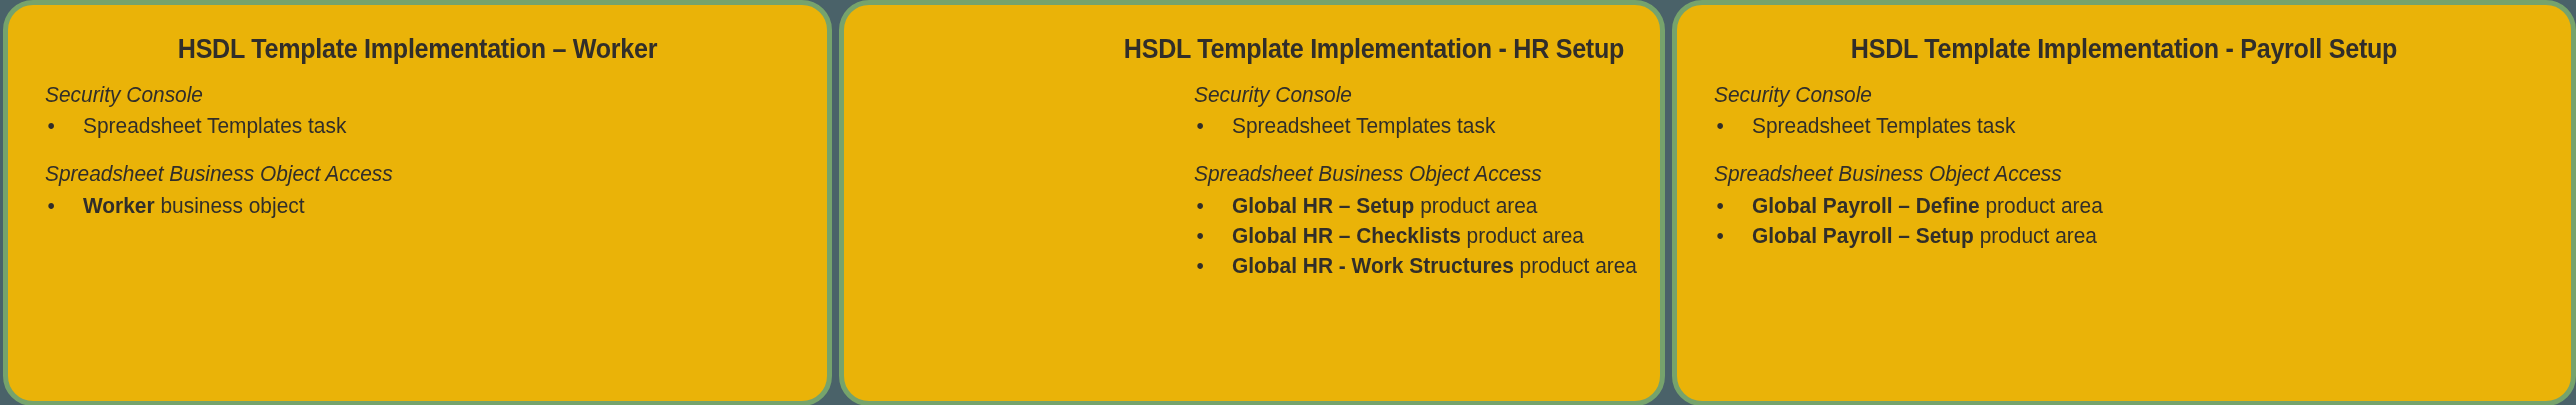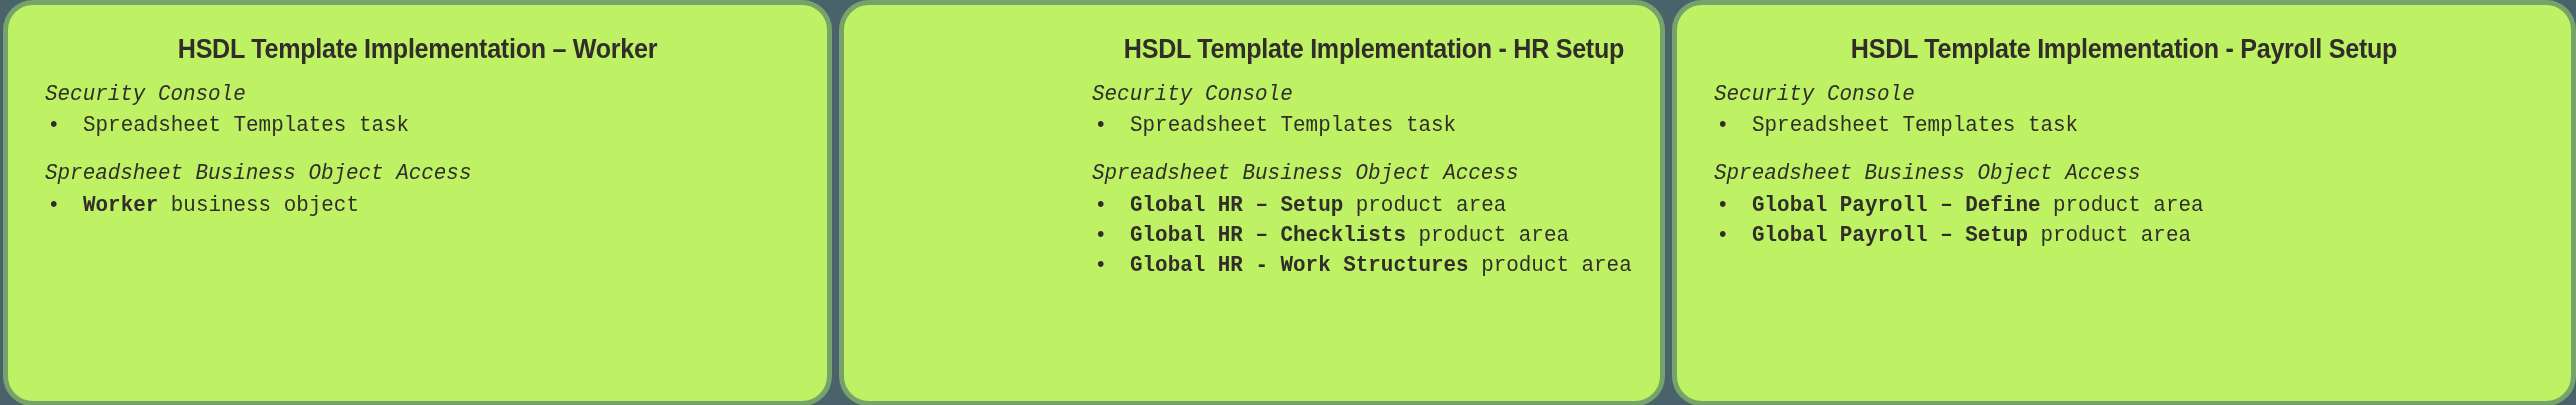--- a/index.html
+++ b/index.html
@@ -20,21 +20,21 @@
     height: 406px;
     display: flex;
     flex-direction: row;
     align-items: stretch;
     gap: 7.2px;
     padding: 0;
     box-sizing: border-box;
   }
 
   .card {
-    background: #bef264;
+    background: #eab308;
     border: 5.2px solid #76a36c;
     border-radius: 30px;
     box-sizing: border-box;
     position: relative;
     display: flex;
     flex-direction: column;
     overflow: hidden;
   }
 
   .card-1 { width: 830px; margin-left: 2.6px; }
@@ -53,21 +53,20 @@
     font-stretch: condensed;
     white-space: nowrap;
     transform: scaleX(0.93);
     transform-origin: center top;
   }
 
   .card-body {
     padding: 0 0 0 37px;
     margin-top: 17.6px;
     color: #312e2a;
-    font-family: Liberation Mono, monospace;
   }
 
   .section {
     margin: 0 0 0 0;
   }
   .section + .section {
     margin-top: 20px;
   }
 
   .section-head {

